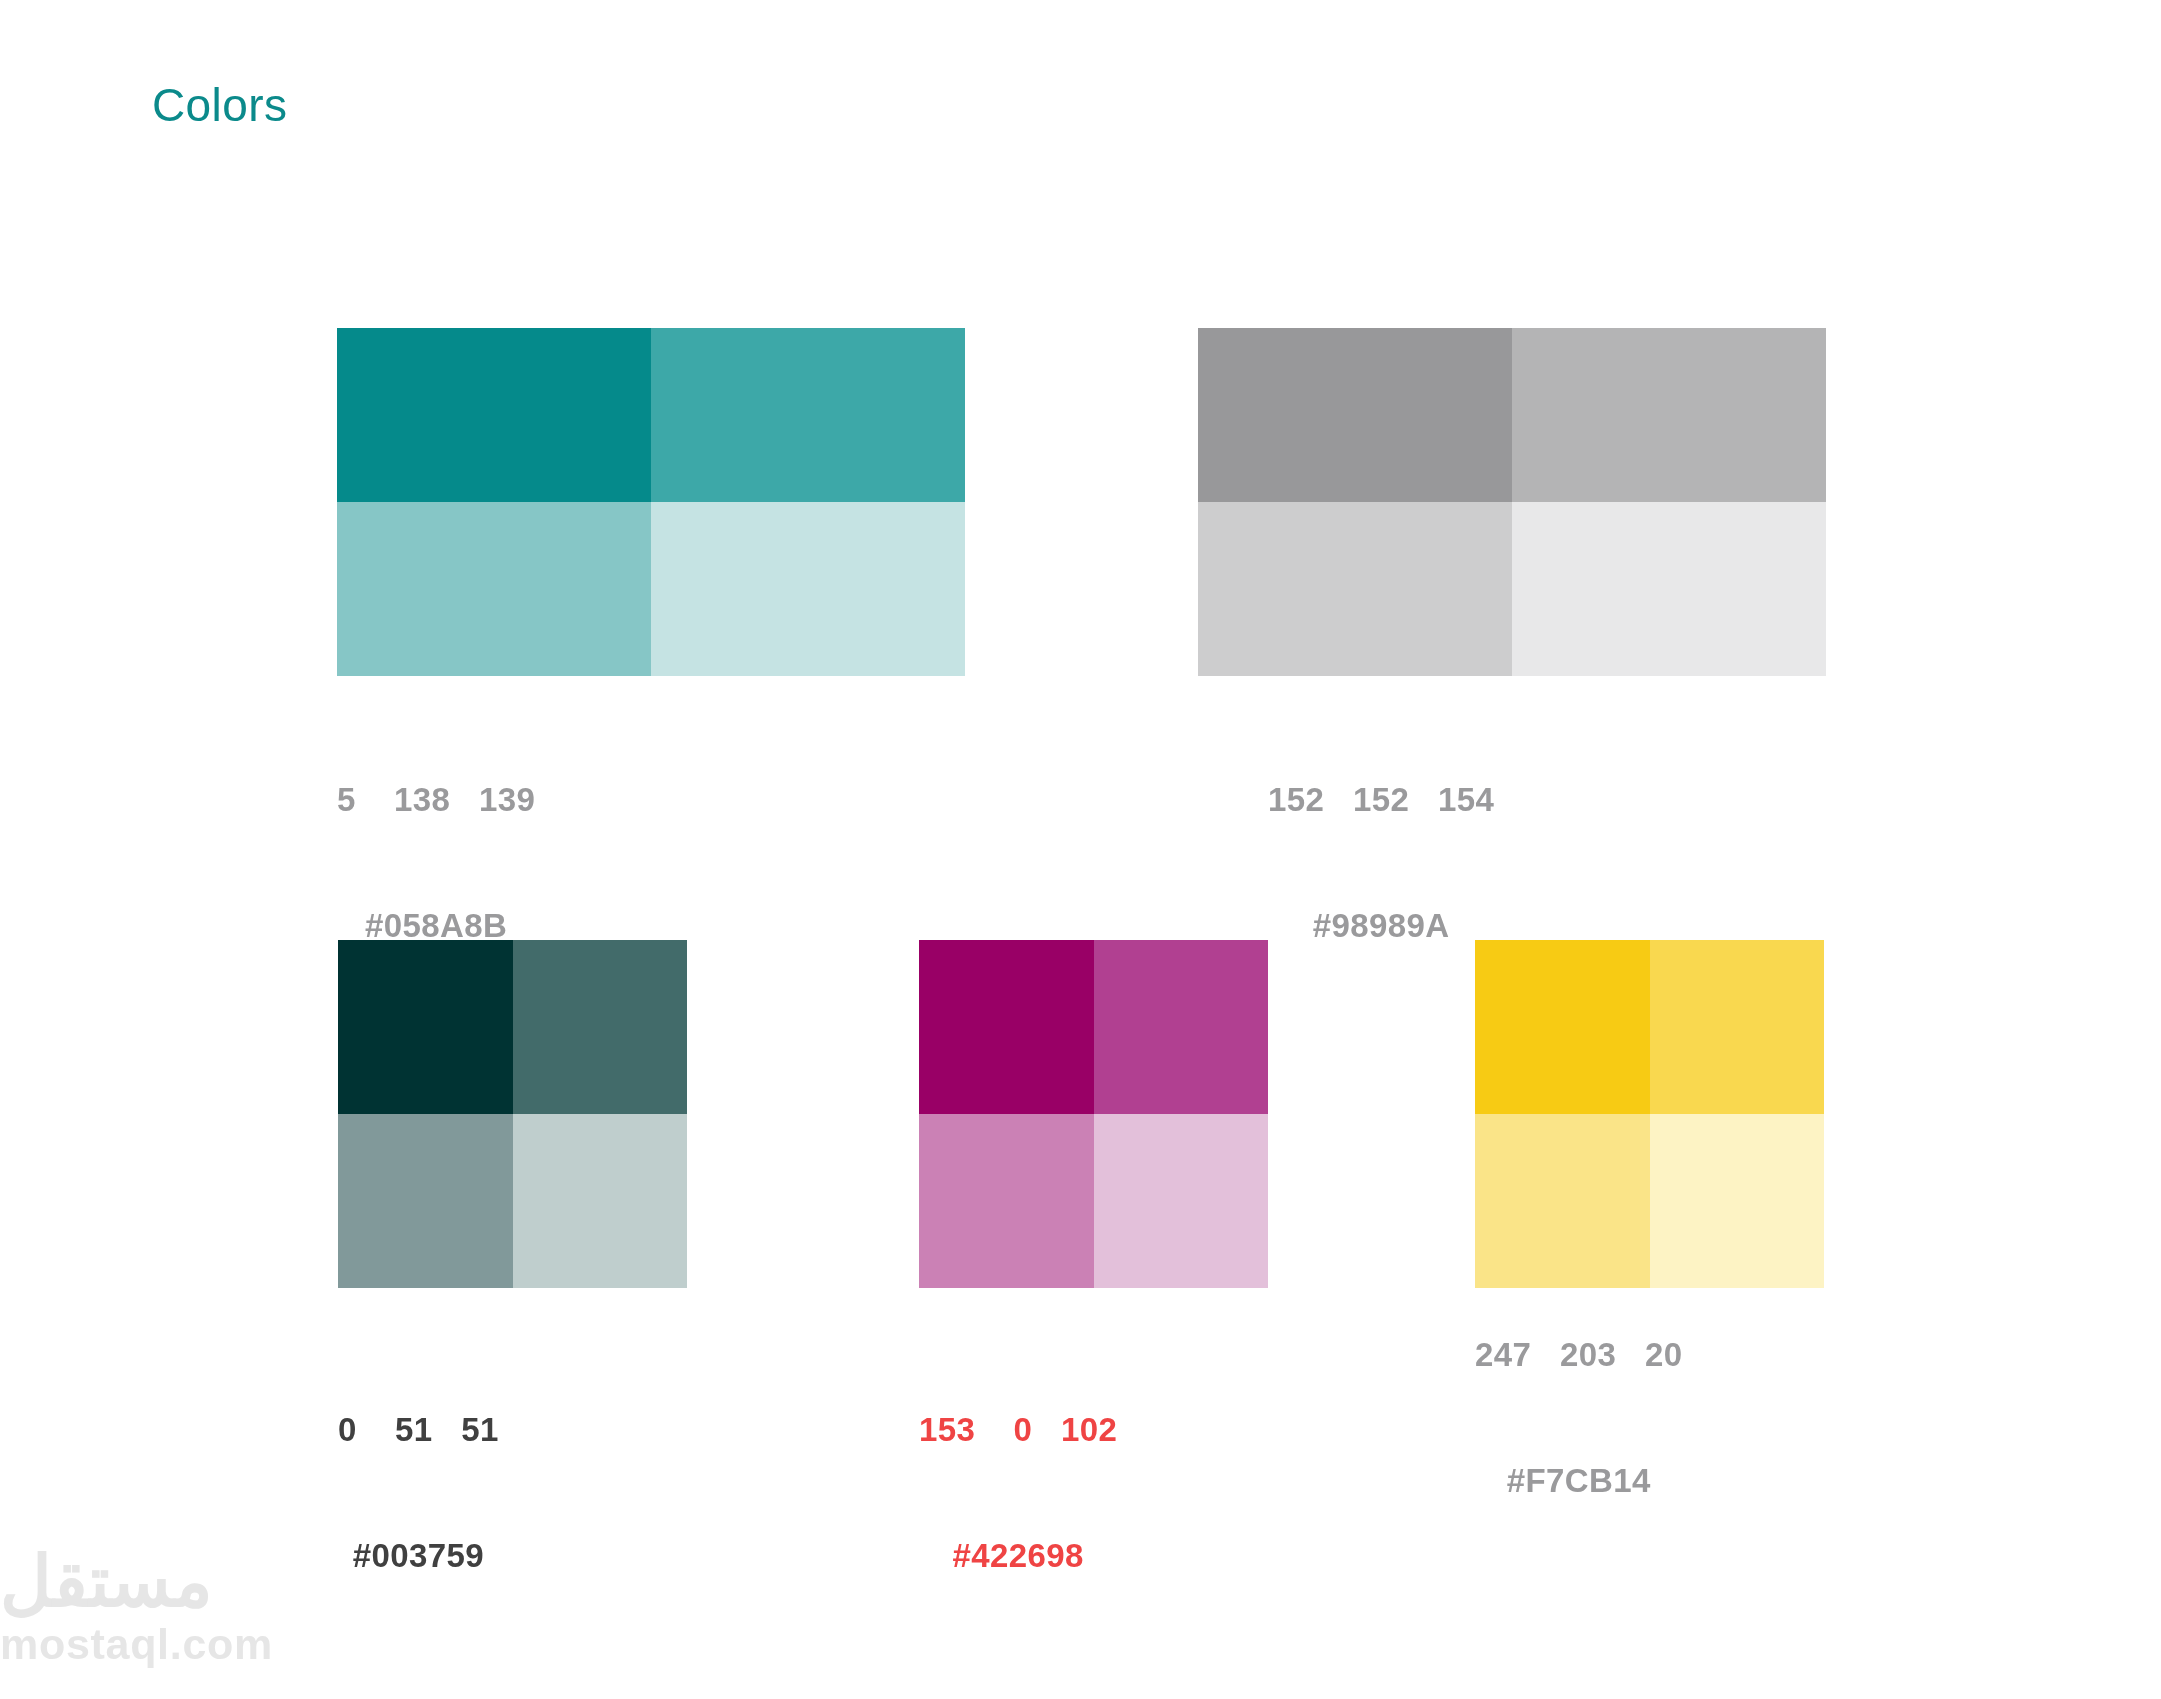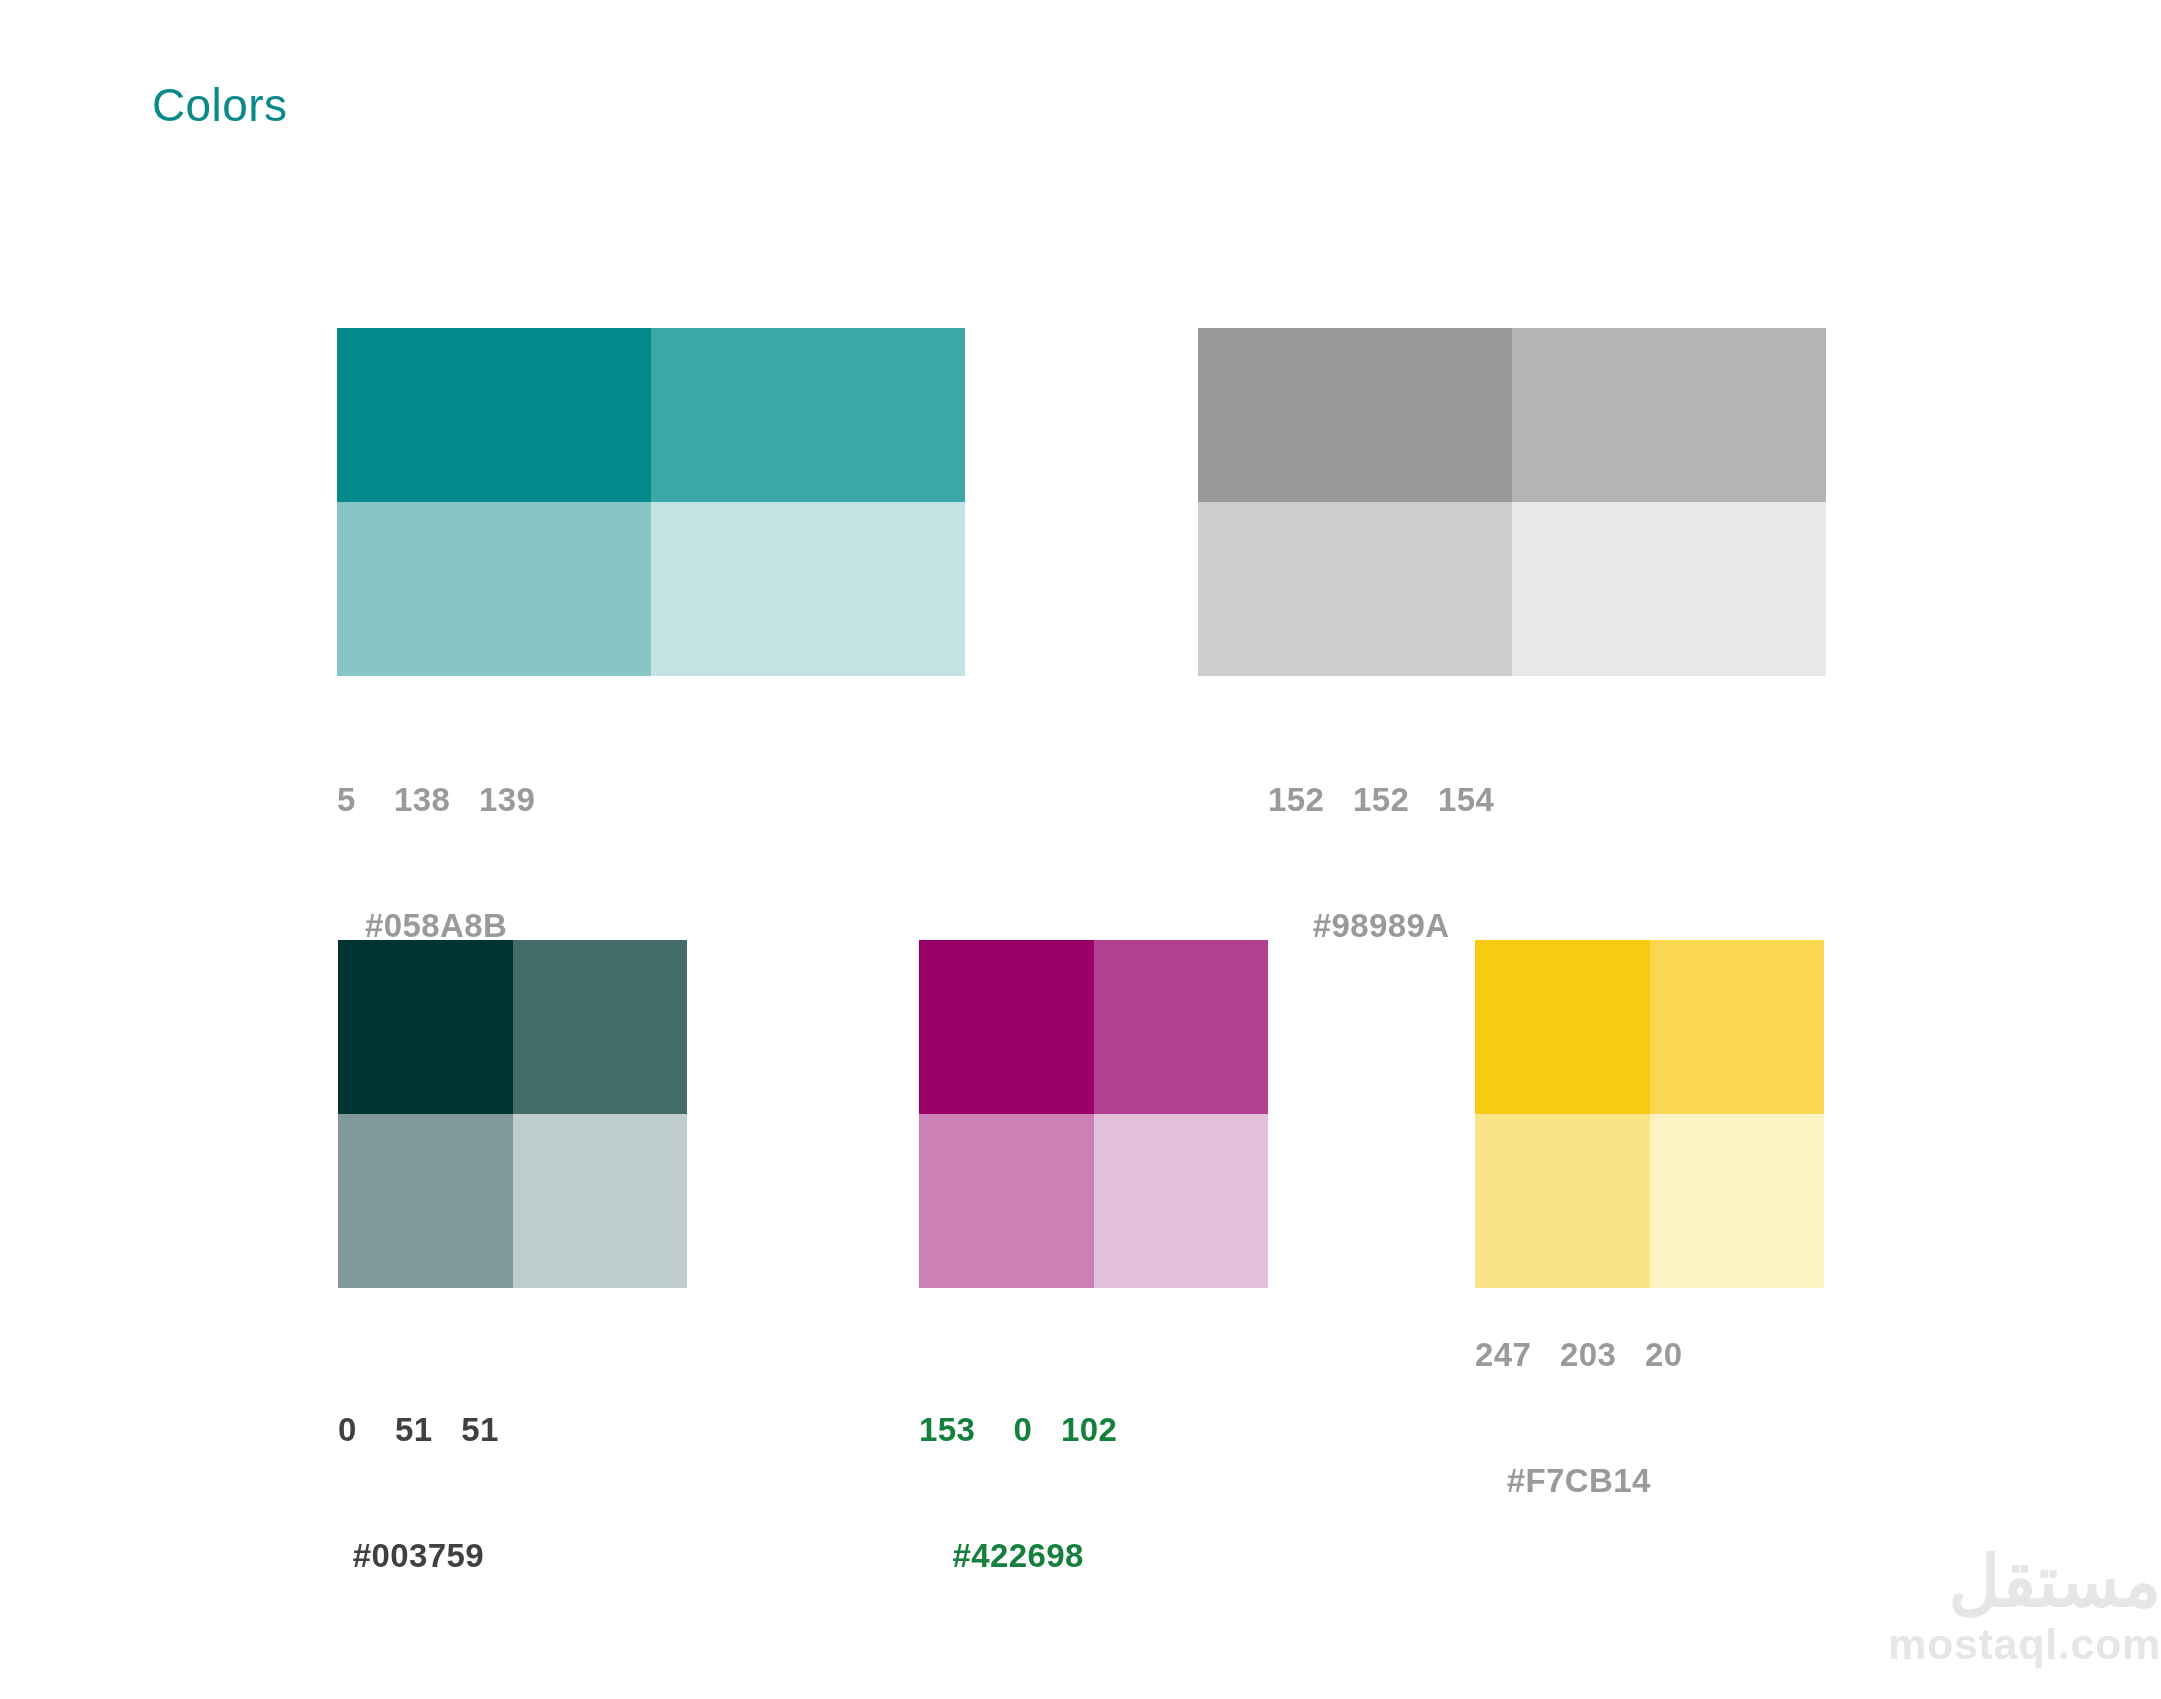--- a/index.html
+++ b/index.html
@@ -92,21 +92,21 @@
   #labels-yellow   { left: 1475px; top: 1272px; }
 
   
   #watermark {
     position: absolute;
     left: 0;
     top: 1545px;
     width: 2161px;
     display: flex;
     flex-direction: column;
-    align-items: flex-end;
+    align-items: flex-start;
     justify-content: center;
     pointer-events: none;
   }
 
   #watermark-arabic {
     font-size: 71px;
     font-weight: 700;
     color: #e6e6e6;
     line-height: 1.05;
     direction: rtl;
@@ -169,21 +169,21 @@
   </div>
 
   <div class="swatch-group group-square" id="group-magenta">
     <div class="swatch-grid">
       <div class="swatch-cell" style="background-color: rgb(153, 0, 102);"></div>
       <div class="swatch-cell" style="background-color: rgb(177, 64, 145);"></div>
       <div class="swatch-cell" style="background-color: rgb(203, 129, 181);"></div>
       <div class="swatch-cell" style="background-color: rgb(227, 192, 218);"></div>
     </div>
   </div>
-  <div class="swatch-labels" id="labels-magenta" style="color: #15803d;">
+  <div class="swatch-labels" id="labels-magenta" style="color: #ef4444;">
     <span class="label-rgb">153    0   102</span>
     <span class="label-hex">#422698</span>
   </div>
 
   <div class="swatch-group group-square" id="group-yellow">
     <div class="swatch-grid">
       <div class="swatch-cell" style="background-color: rgb(247, 203, 20);"></div>
       <div class="swatch-cell" style="background-color: rgb(249, 216, 79);"></div>
       <div class="swatch-cell" style="background-color: rgb(250, 228, 136);"></div>
       <div class="swatch-cell" style="background-color: rgb(253, 243, 196);"></div>

